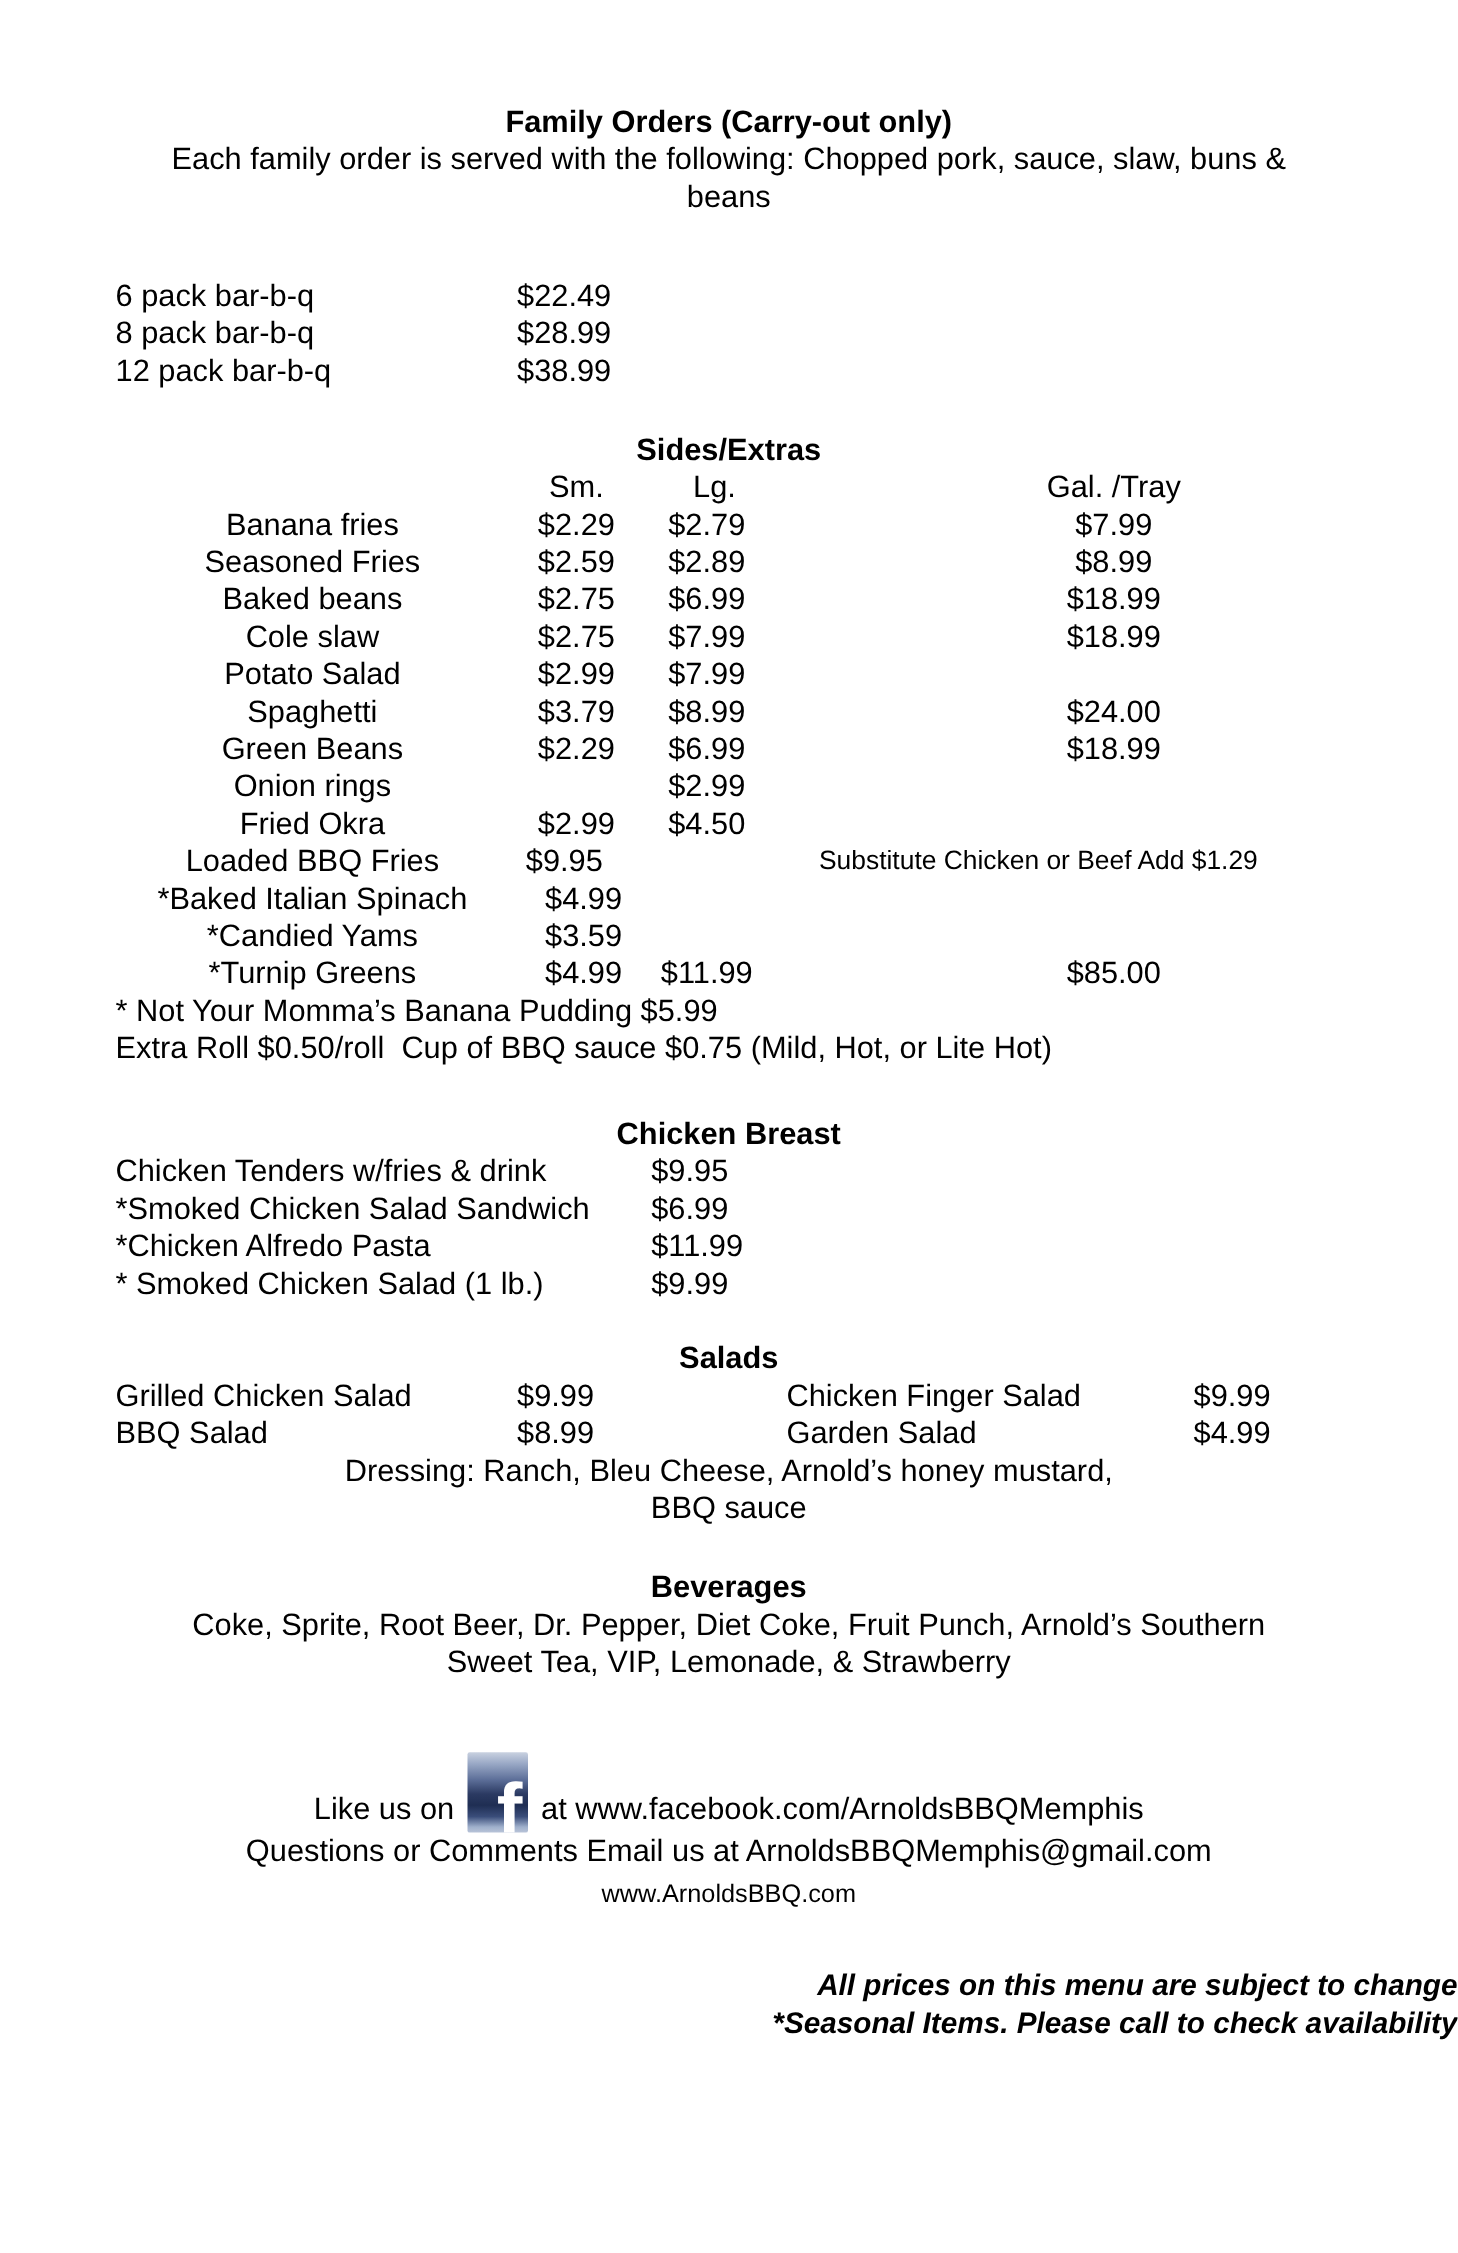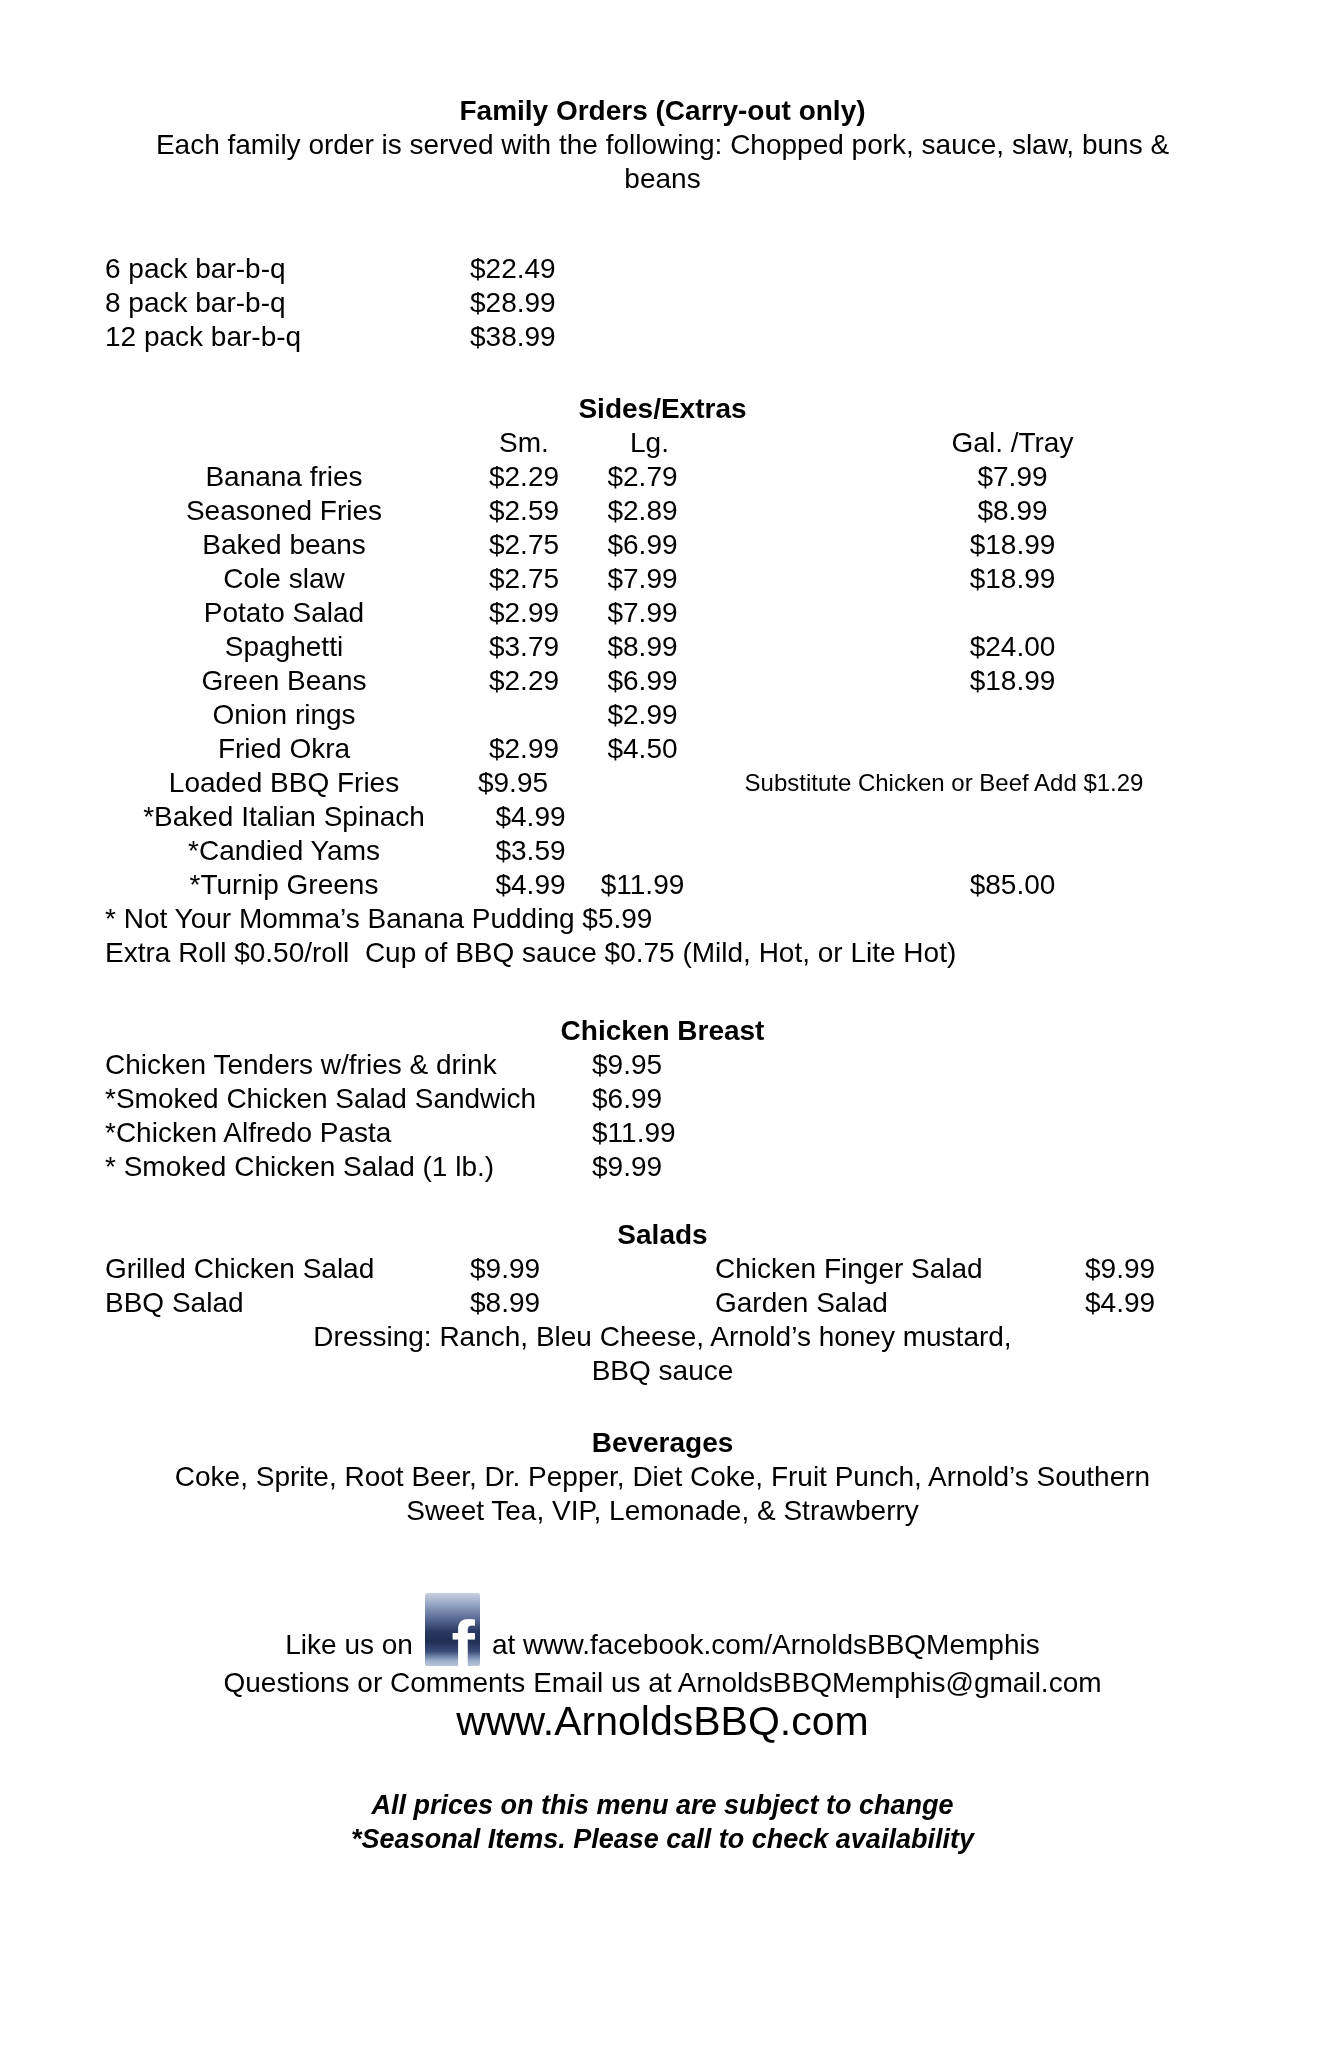--- a/index.html
+++ b/index.html
@@ -54,22 +54,22 @@
     border-radius:2px; flex:0 0 auto;
     background:linear-gradient(180deg,
       #c9d1e0 0%, #9aa9c6 14%, #5d6f99 34%, #2b3a62 52%,
       #1f2e53 66%, #3a4d7a 80%, #9fb0cc 93%, #b9c4d8 100%);
   }
   .fb-icon .f {
     position:absolute; right:5px; bottom:-15px;
     color:#ffffff; font-weight:bold; font-size:70px; line-height:70px;
     font-family:"Liberation Sans", sans-serif;
   }
-  .website { font-size:41px; line-height:42px; }
-  .disclaimer { font-weight:bold; font-style:italic; font-size:27px; }
+  .website { font-size:23px; line-height:42px; }
+  .disclaimer { font-weight:bold; font-style:italic; font-size:27px;text-align:right; }
   .disclaimer-block { margin-top:46px; }
 </style>
 </head>
 <body>
 
 <div class="page">
 
   <div class="center title">Family Orders (Carry-out only)</div>
   <div class="center">Each family order is served with the following: Chopped pork, sauce, slaw, buns &amp;</div>
   <div class="center">beans</div>

